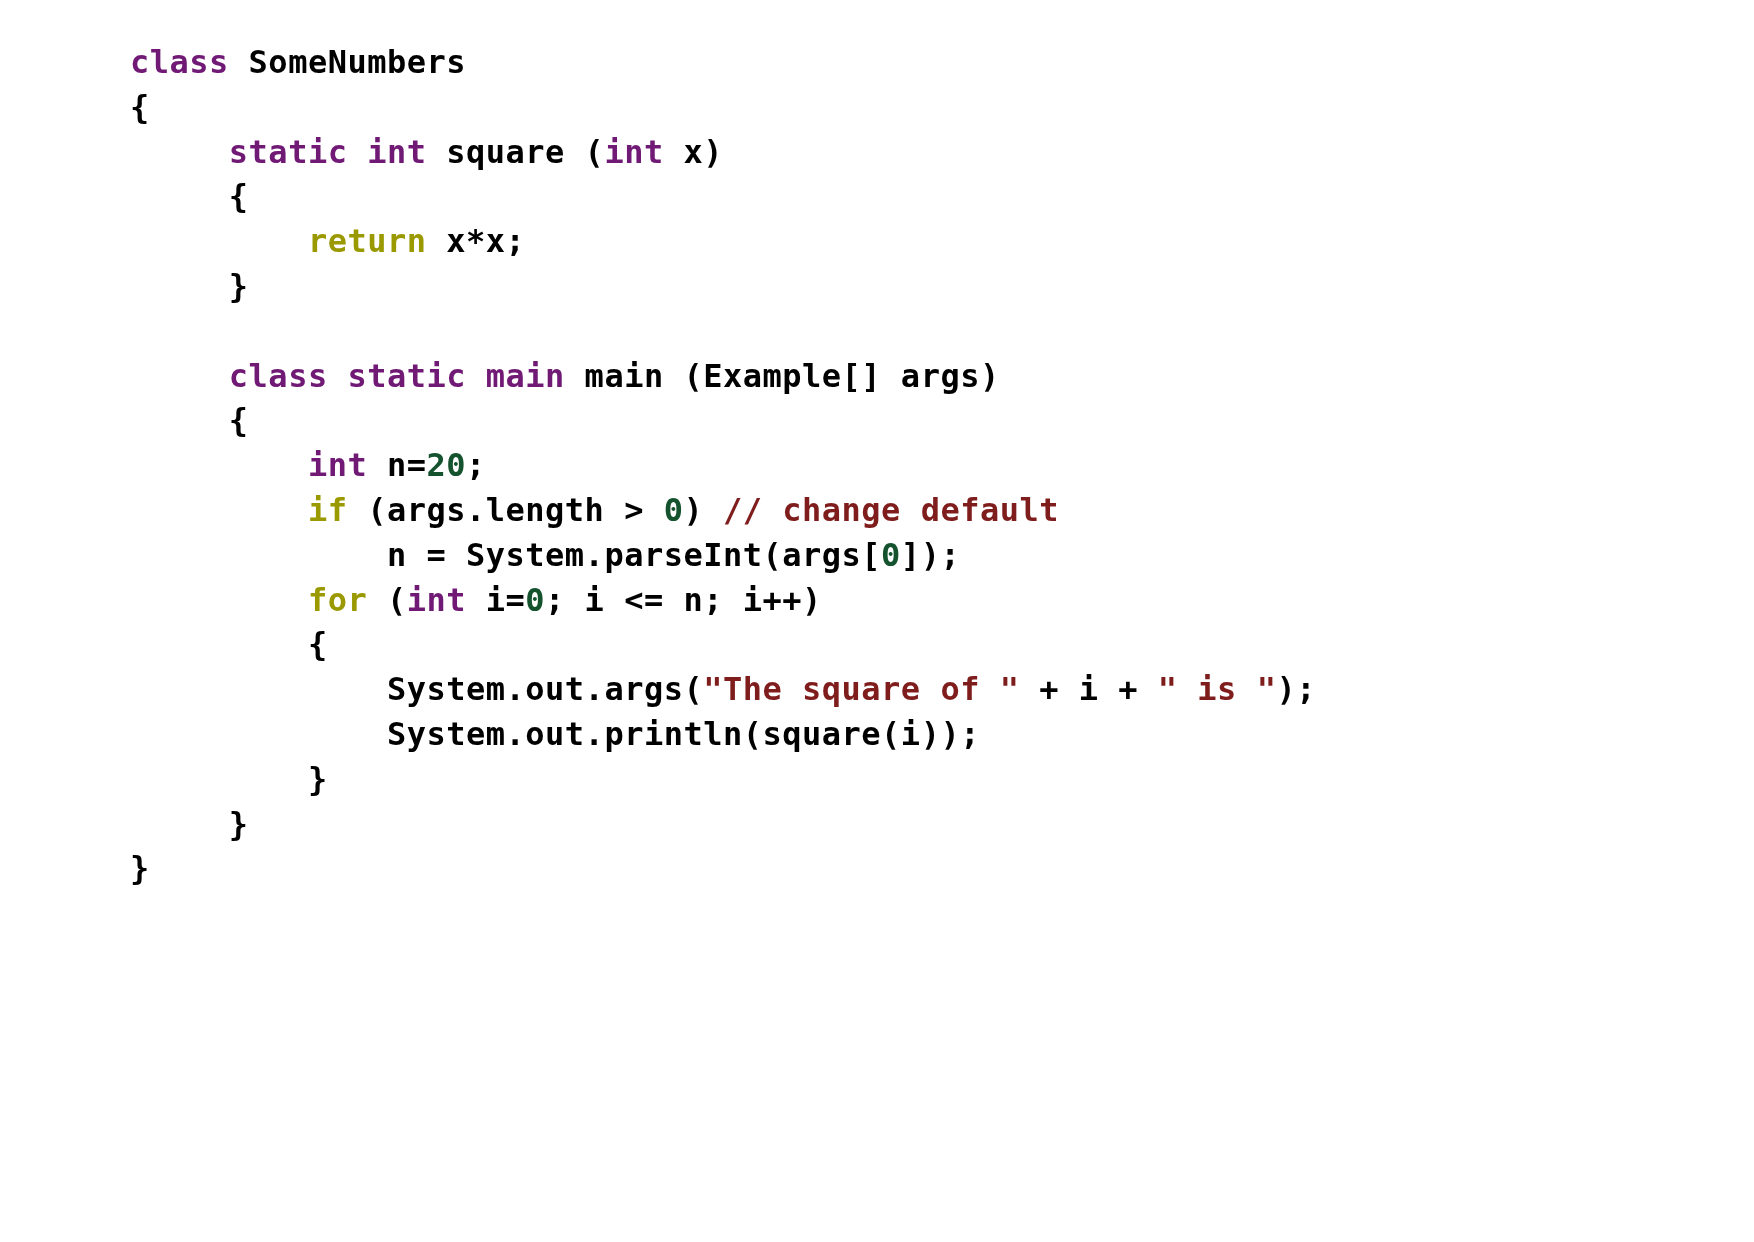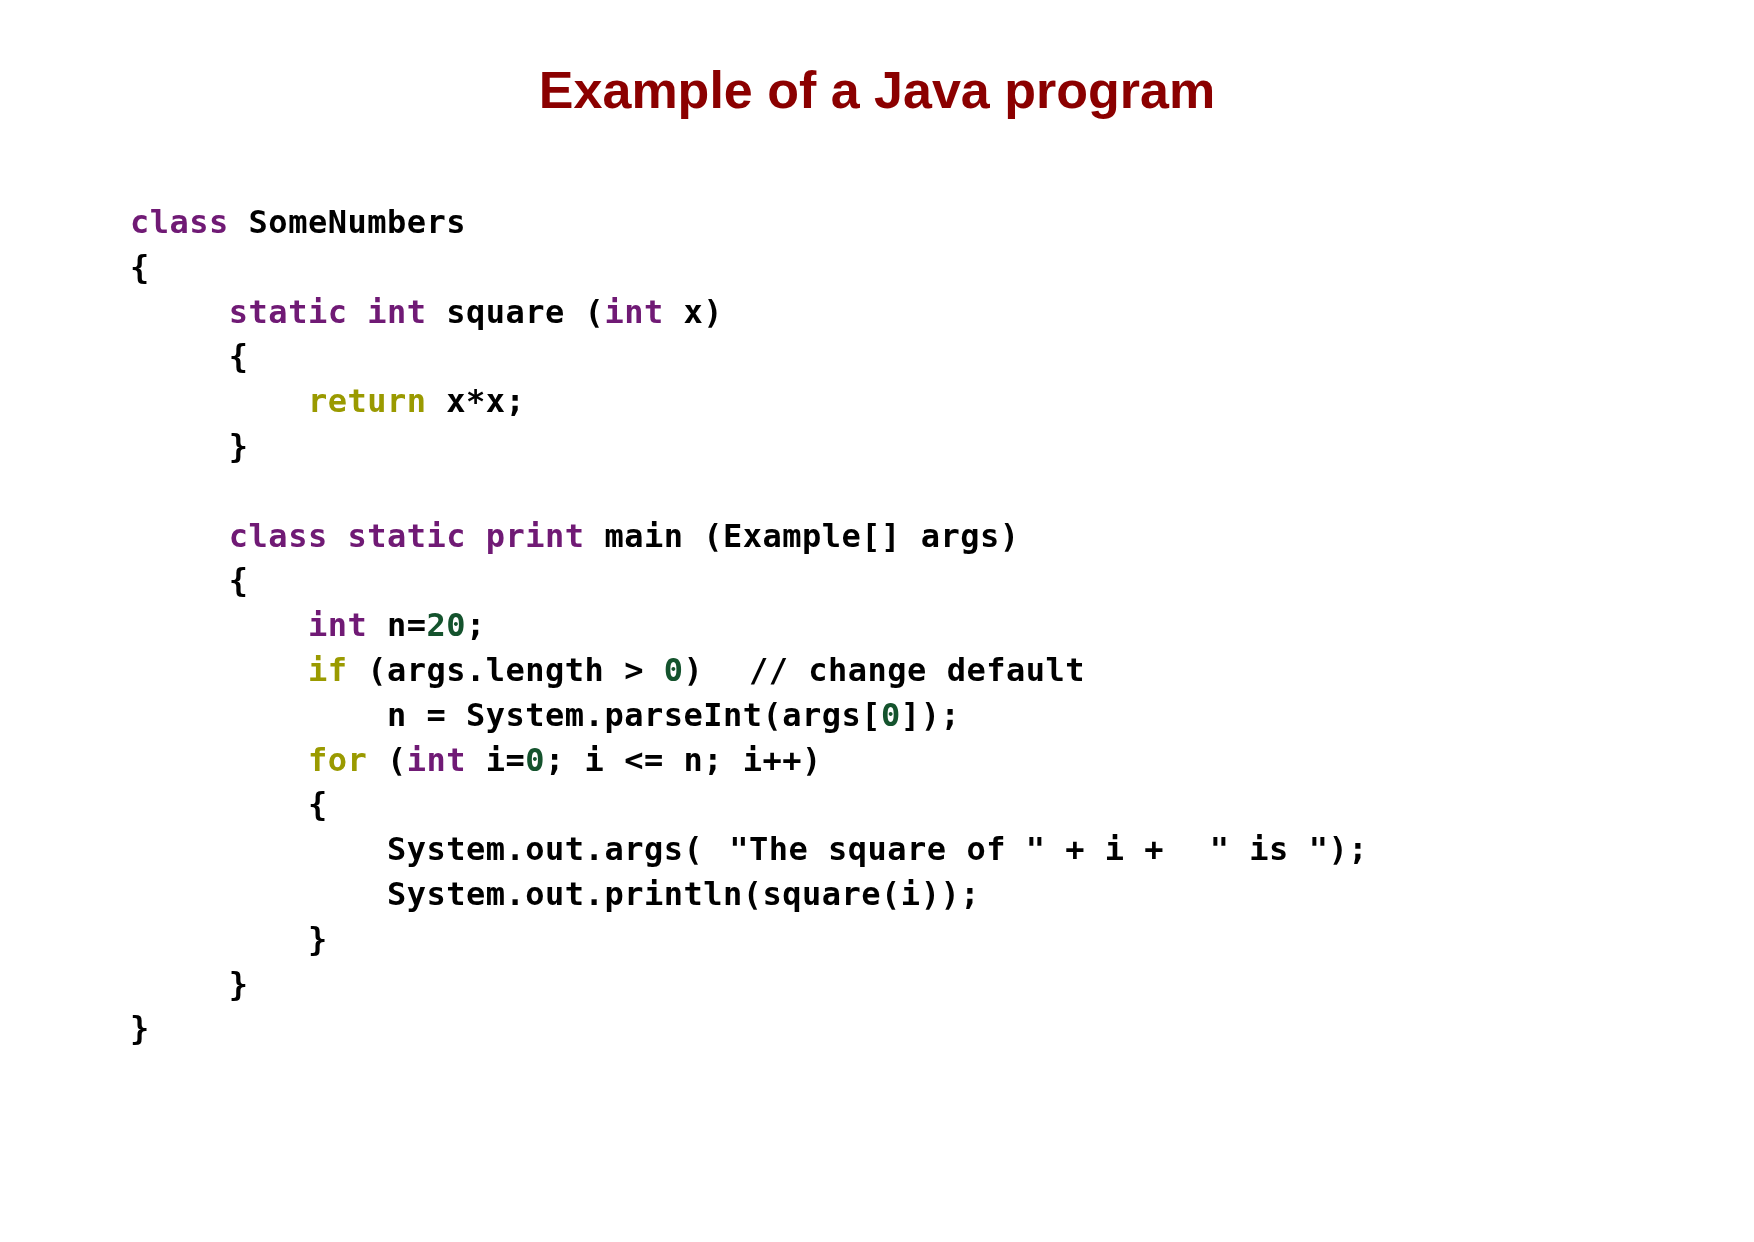--- a/index.html
+++ b/index.html
@@ -30,35 +30,34 @@
       font-size: 32px;
       font-weight: bold;
       line-height: 1.4;
       white-space: pre;
       color: #000000;
       letter-spacing: 0.5px;
     }
     .kw-green { color: #701a75; }
     .kw-olive { color: #9a9a00; text-align: right; }
     .kw-red { color: #14532d; }
-    .kw-blue { color: #000000; margin-left: 26px; }
+    .kw-blue { color: #7f1d1d; }
   </style>
 </head>
 <body>
 
 <div class="slide">
-  <h1>Example of a Java program</h1>
   <div class="code-block"><span class="kw-green">class</span><span> SomeNumbers</span>
 <span>{</span>
 <span>     </span><span class="kw-green">static</span><span> </span><span class="kw-green">int</span><span> square (</span><span class="kw-green">int</span><span> x)</span>
 <span>     {</span>
 <span>         </span><span class="kw-olive">return</span><span> x*x;</span>
 <span>     }</span>
 <span></span>
-<span>     </span><span class="kw-green">class</span><span> </span><span class="kw-green">static</span><span> </span><span class="kw-green">print</span><span> main (Example[] args)</span>
+<span>     </span><span class="kw-green">class</span><span> </span><span class="kw-green">static</span><span> </span><span class="kw-green">main</span><span> main (Example[] args)</span>
 <span>     {</span>
 <span>         </span><span class="kw-green">int</span><span> n=</span><span class="kw-red">20</span><span>;</span>
 <span>         </span><span class="kw-olive">if</span><span> (args.length &gt; </span><span class="kw-red">0</span><span>) </span><span class="kw-blue">// change default</span>
 <span>             </span><span>n = System.parseInt(args[</span><span class="kw-red">0</span><span>]);</span>
 <span>         </span><span class="kw-olive">for</span><span> (</span><span class="kw-green">int</span><span> i=</span><span class="kw-red">0</span><span>; i &lt;= n; i++)</span>
 <span>         {</span>
 <span>             </span><span>System.out.args(</span><span class="kw-blue">"The square of "</span><span> + i + </span><span class="kw-blue">" is "</span><span>);</span>
 <span>             System.out.println(square(i));</span>
 <span>         }</span>
 <span>     }</span>

